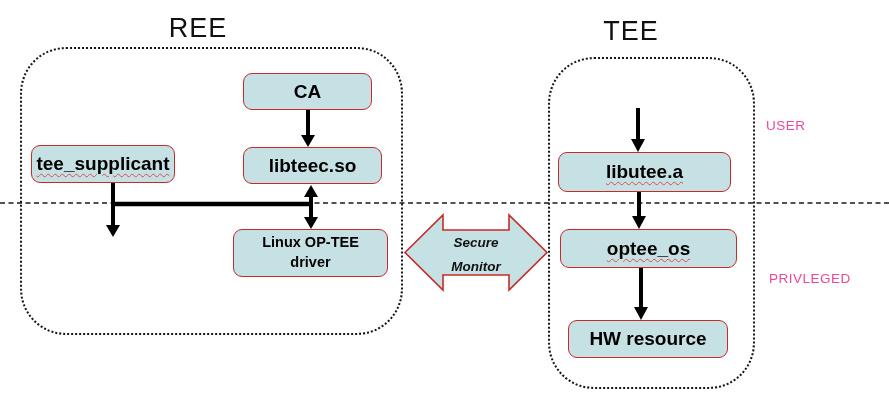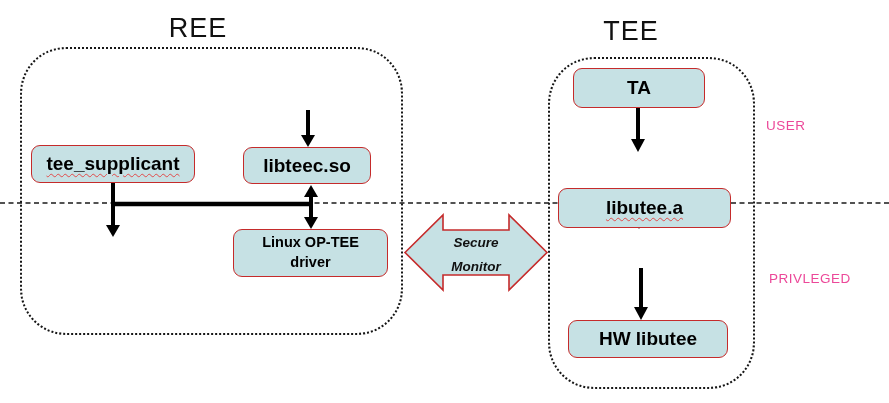--- a/index.html
+++ b/index.html
@@ -20,26 +20,26 @@
   .c-ree{left:20px;top:47px;width:379px;height:284px;}
   .c-tee{left:548px;top:57px;width:203px;height:328px;}
   .node{
     position:absolute;display:flex;align-items:center;justify-content:center;
     background:var(--box-fill,#c6e1e4);
     border:1.6px solid var(--box-border,#c52b2b);
     border-radius:9px;box-sizing:border-box;
     font-weight:bold;font-size:19px;text-align:center;color:#000;
   }
   .n-ca{left:243px;top:73px;width:129px;height:37px;}
-  .n-libteec{left:243px;top:147px;width:128px;height:37px;}
-  .n-teesupp{left:31px;top:145px;width:164px;height:38px;}
+  .n-libteec{left:243px;top:147px;width:139px;height:37px;}
+  .n-teesupp{left:31px;top:145px;width:144px;height:38px;}
   .n-storage{left:47px;top:237px;width:131px;height:39px;}
   .n-driver{left:233px;top:229px;width:155px;height:48px;font-size:14.5px;line-height:1.35;padding:8px 8px;justify-content:center;}
   .n-ta{left:573px;top:68px;width:132px;height:40px;}
-  .n-libutee{left:558px;top:152px;width:173px;height:40px;margin-top:36px;}
+  .n-libutee{left:558px;top:152px;width:173px;height:40px;}
   .n-optee{left:560px;top:229px;width:177px;height:39px;}
   .n-hw{left:568px;top:320px;width:160px;height:38px;}
   .misspell{
     text-decoration-line:underline;
     text-decoration-style:wavy;
     text-decoration-color:var(--squiggle,#e14a4a);
     text-decoration-thickness:1px;
     text-underline-offset:3px;
   }
   .zone-label{
@@ -97,38 +97,41 @@
 
     <polygon points="405,252.5 443,215 443,230 509,230 509,215 547,252.5 509,290 509,275 443,275 443,290" fill="var(--box-fill,#c6e1e4)" stroke="var(--box-border,#c52b2b)" stroke-width="1.6"></polygon>
   </svg>
 
   <div class="env-box c-ree"></div>
   <div class="env-box c-tee"></div>
 
   <div class="env-title t-ree">REE</div>
   <div class="env-title t-tee">TEE</div>
 
+  <div class="node n-ca">
+    <span>CA</span>
+  </div>
   <div class="node n-libteec">
     <span>libteec.so</span>
   </div>
   <div class="node n-teesupp">
     <span class="misspell">tee_supplicant</span>
   </div>
   <div class="node n-driver">
     <span>Linux OP-TEE driver</span>
   </div>
 
-  <div class="node n-ta">
-    <span>TA</span>
-  </div>
   <div class="node n-libutee">
     <span class="misspell">libutee.a</span>
   </div>
+  <div class="node n-optee">
+    <span class="misspell">optee_os</span>
+  </div>
   <div class="node n-hw">
-    <span>HW libutee</span>
+    <span>HW resource</span>
   </div>
 
   <div class="sm-label">Secure Monitor</div>
 
   <div class="zone-label z-user">USER</div>
   <div class="zone-label z-priv">PRIVLEGED</div>
 
 </div>
 
 </body></html>

